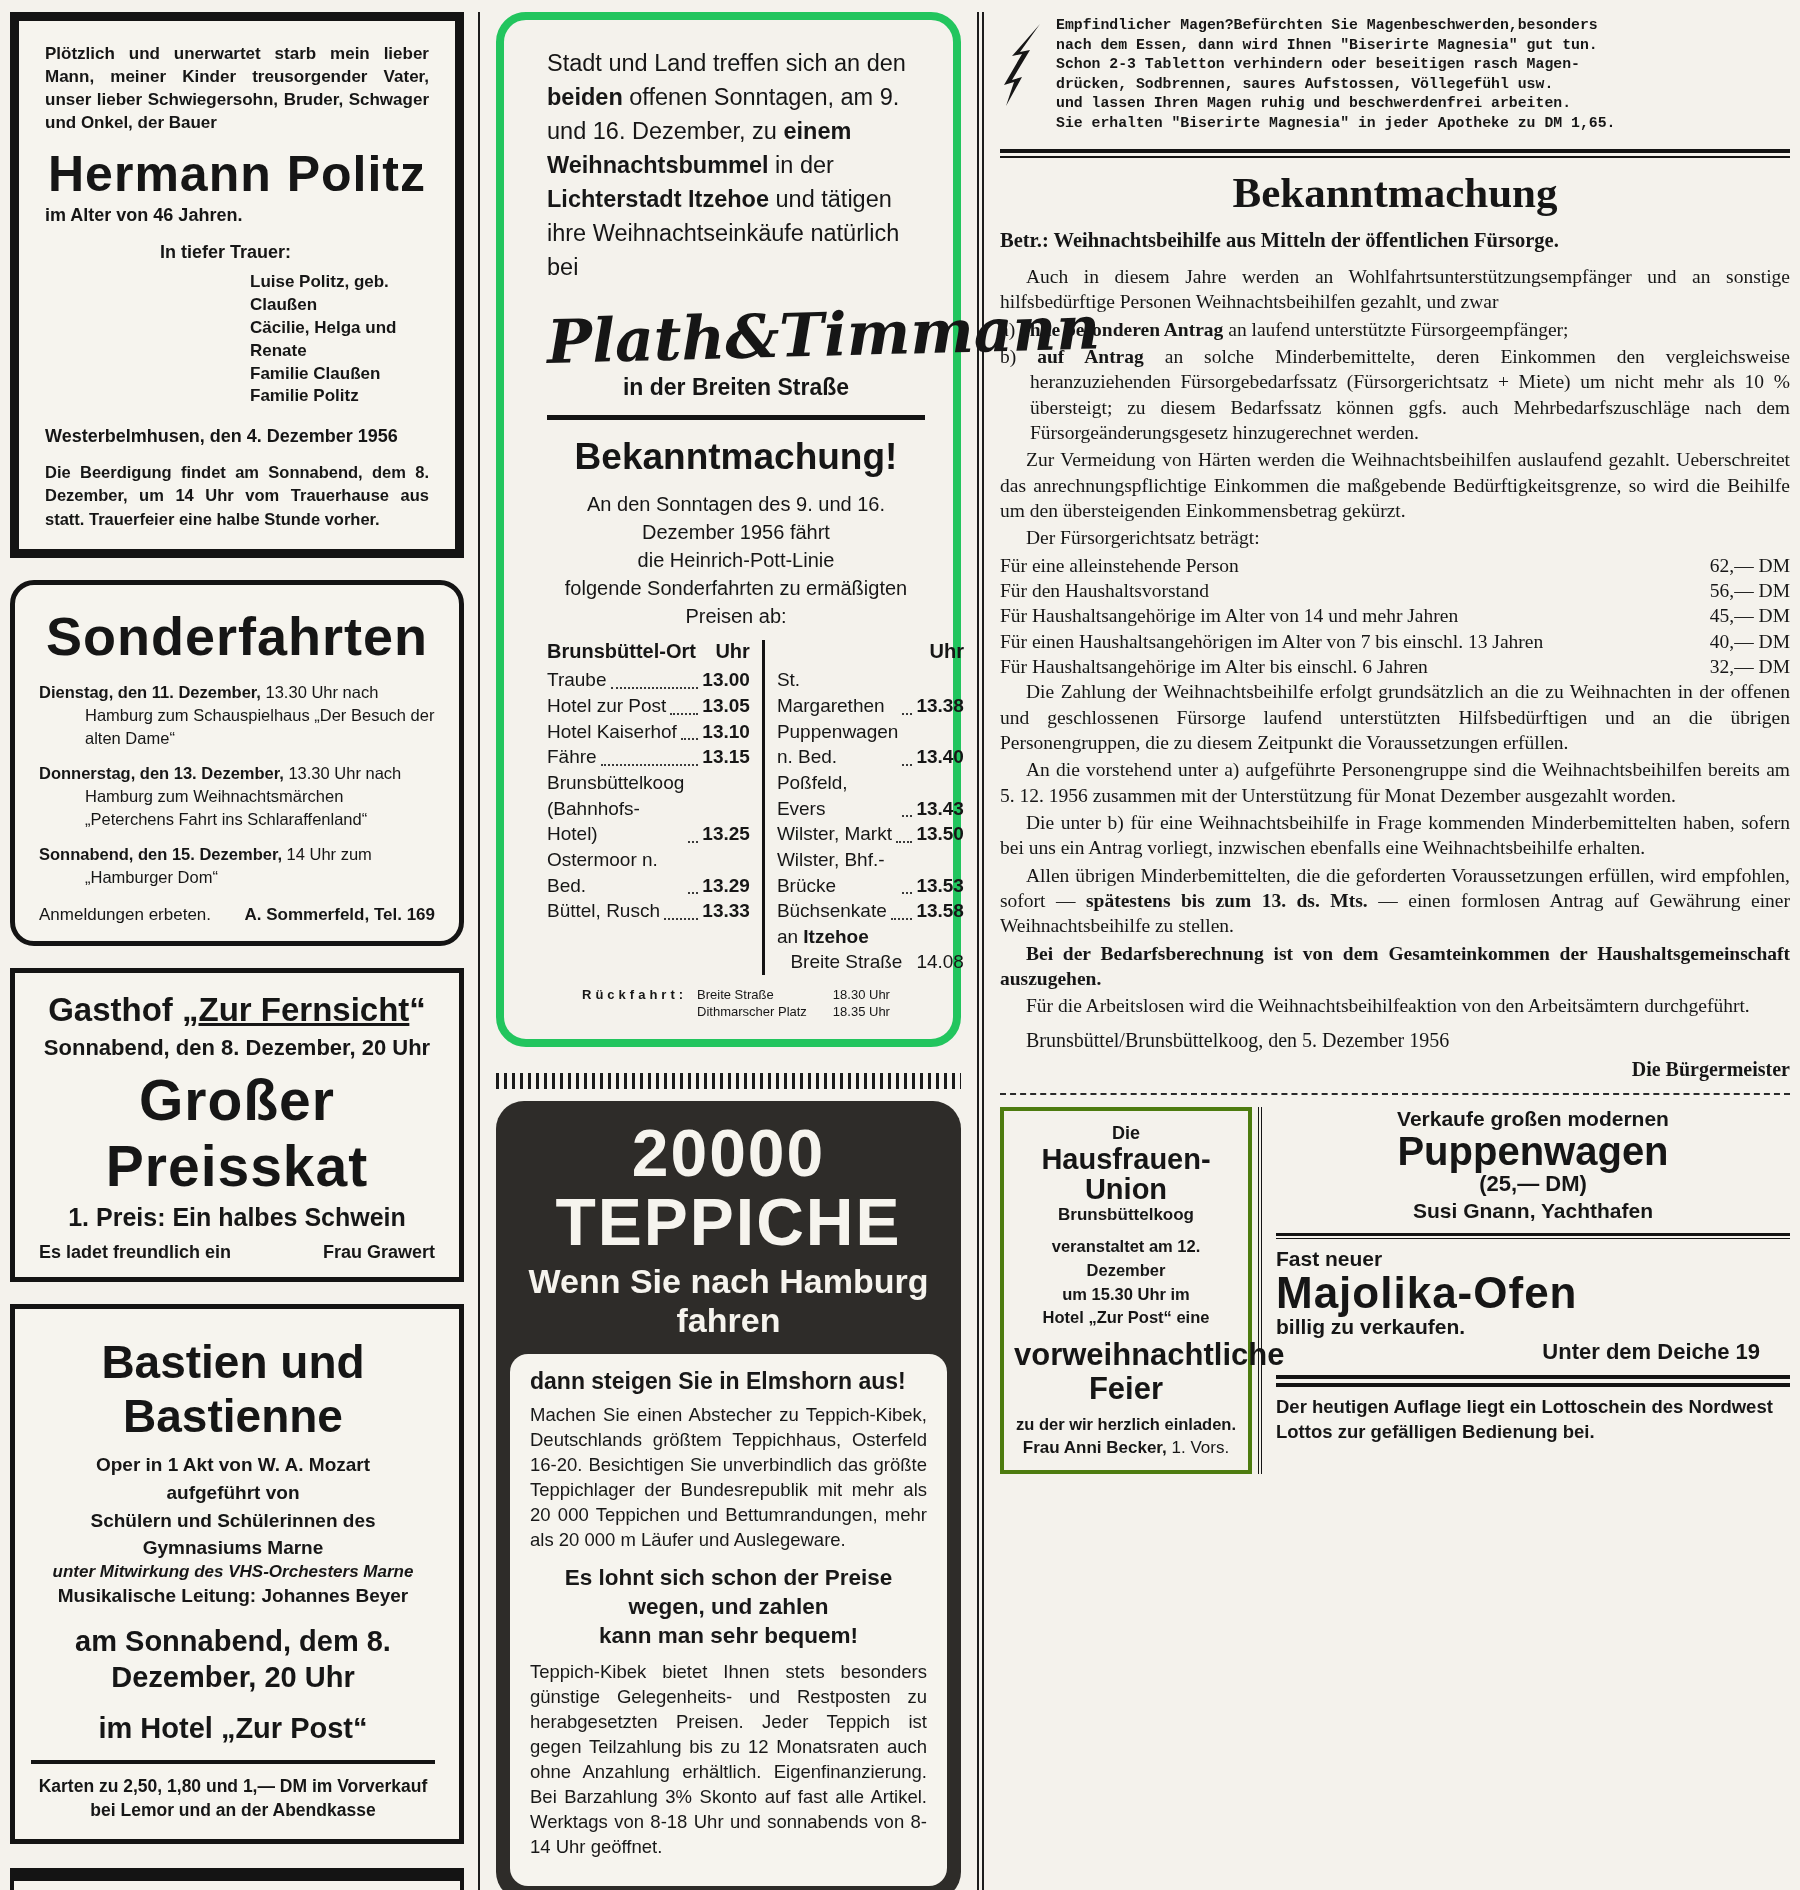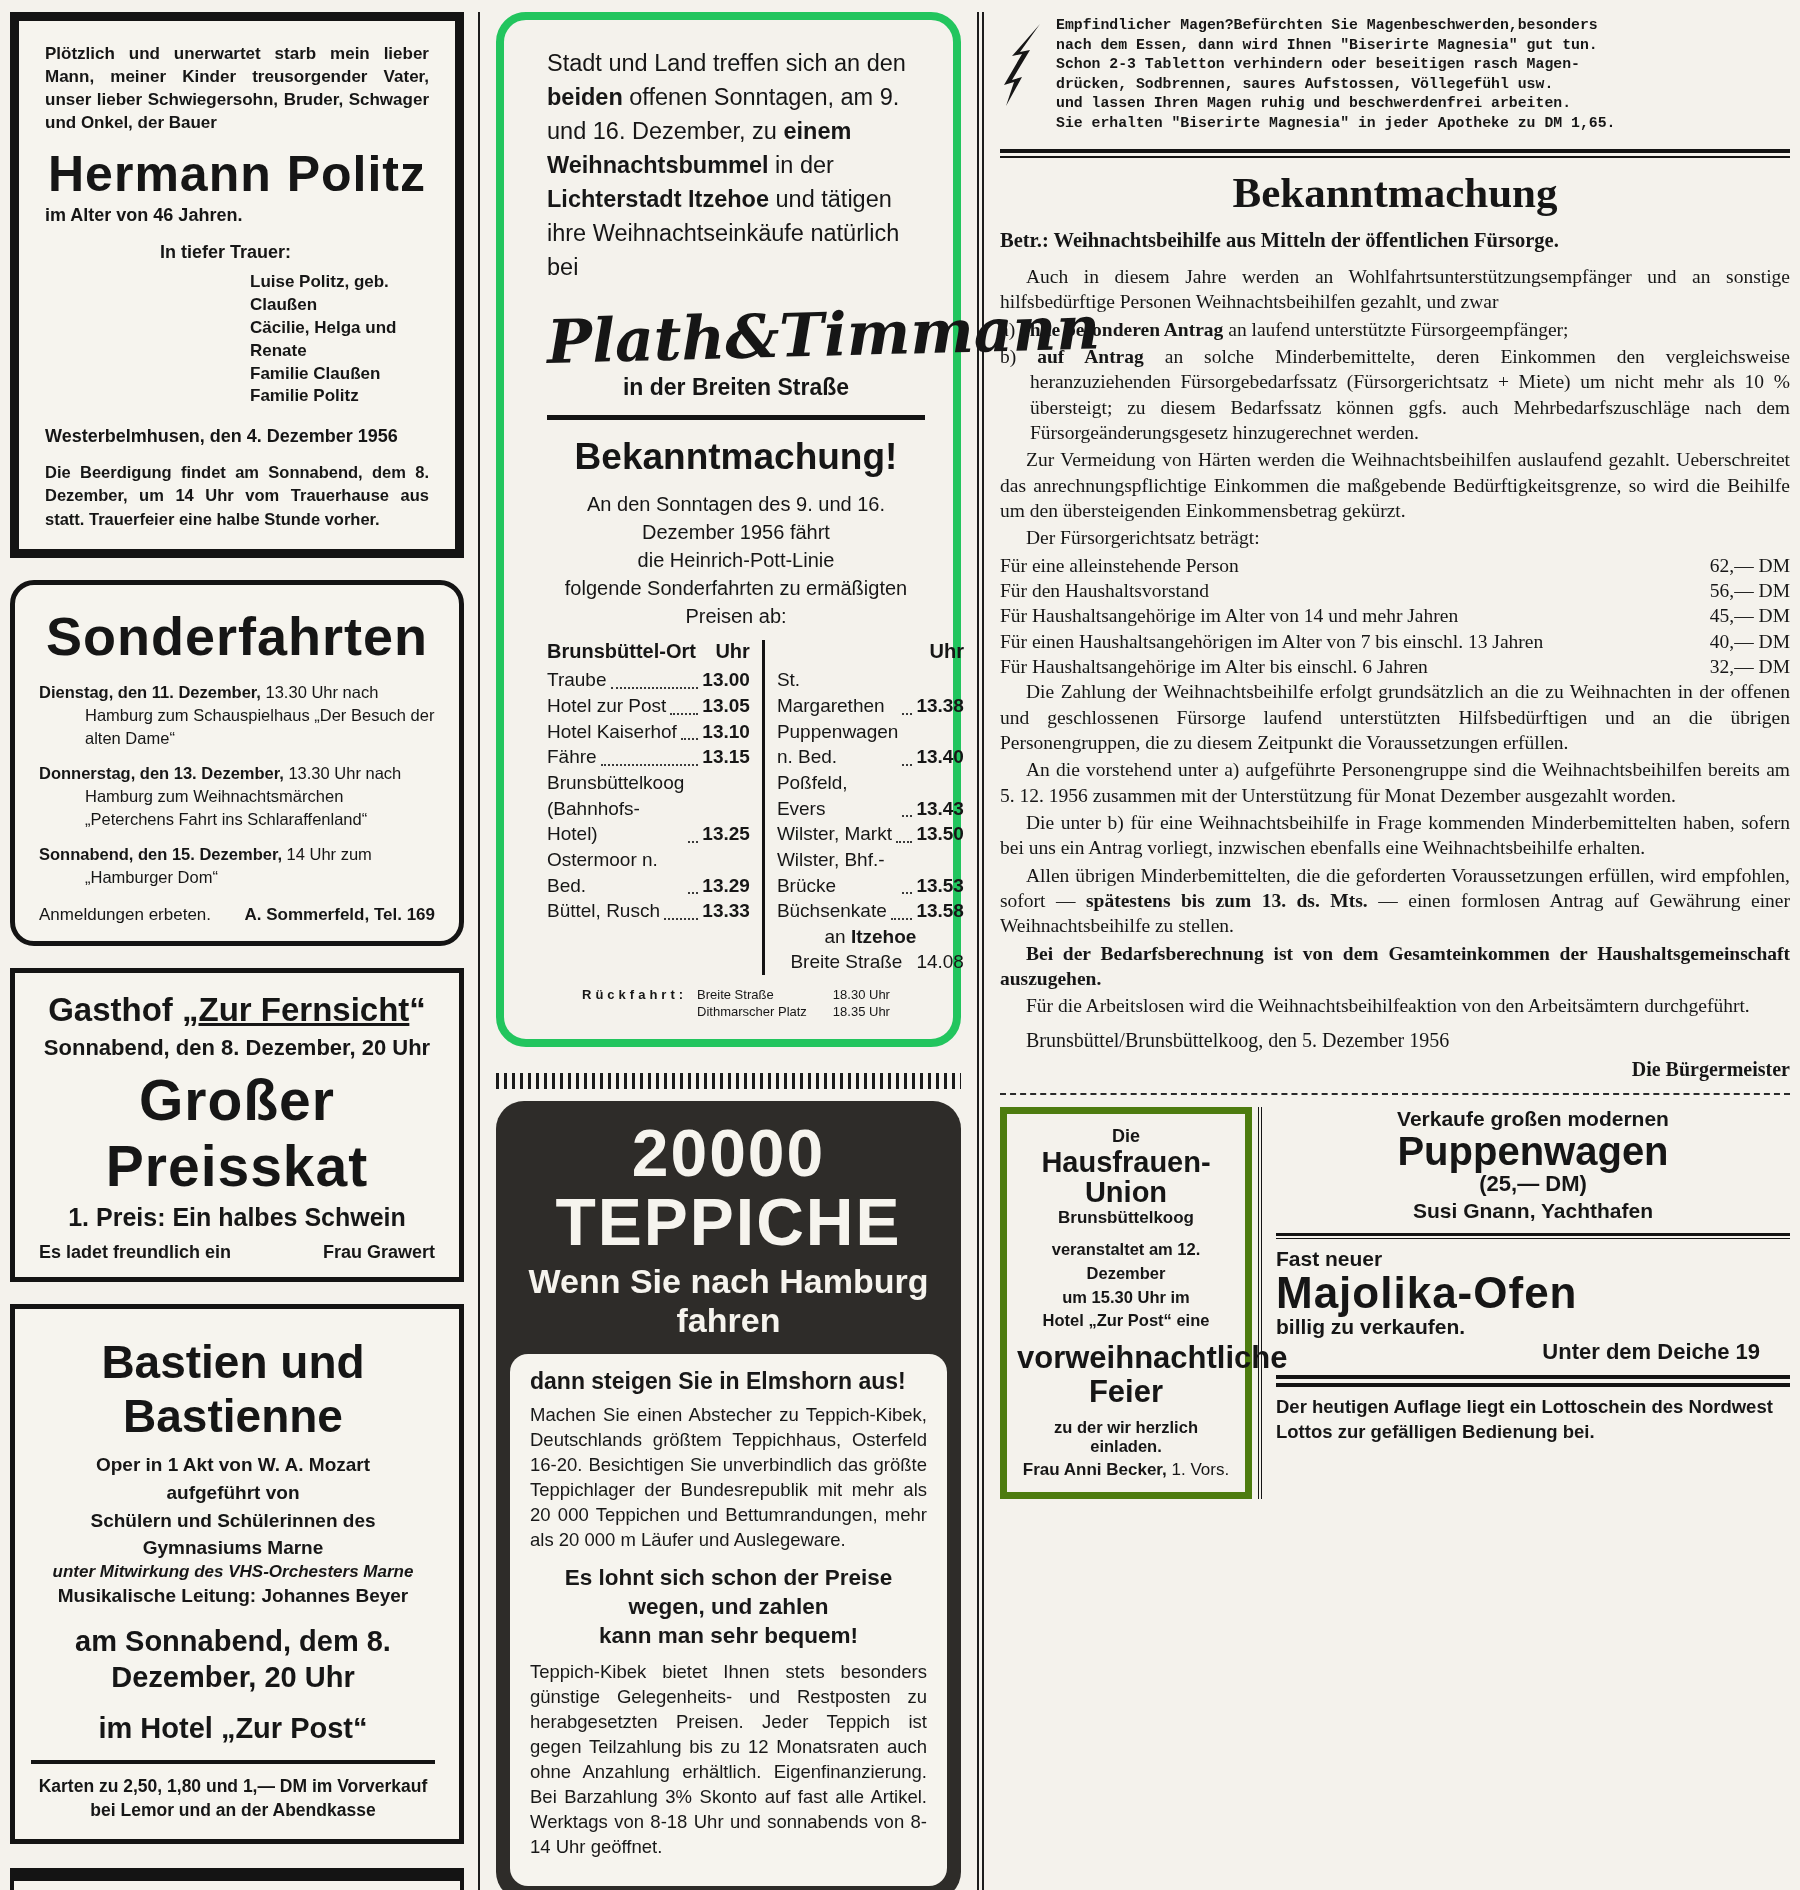--- a/index.html
+++ b/index.html
@@ -60,21 +60,21 @@
   .plath .bl{font-size:20px;line-height:1.4;text-align:center;}
   .tt{display:flex;margin-top:10px;font-size:19px;}
   .tt-col{flex:1;}
   .tt-col.first{padding-right:12px;border-right:3px solid #141414;}
   .tt-col.second{padding-left:12px;}
   .tt-head{display:flex;justify-content:space-between;font-weight:800;font-size:20px;margin-bottom:4px;}
   .tt-row{display:flex;align-items:flex-end;line-height:1.35;}
   .tt-row .nm{white-space:normal;}
   .tt-row .fill{flex:1;border-bottom:2px dotted #3a3a3a;margin:0 4px 4px 4px;min-width:10px;}
   .tt-row .tm{font-weight:600;}
-  .tt-arr{line-height:1.35;text-align:center;}
+  .tt-arr{line-height:1.35;}
   .tt-arr .bd{font-weight:800;}
   .tt-arr2{display:flex;justify-content:flex-end;gap:14px;}
   .rueck{margin-top:12px;font-size:13px;display:flex;justify-content:center;gap:10px;}
   .rueck .lbl{font-weight:800;letter-spacing:4px;}
   .rueck .grid{display:grid;grid-template-columns:auto auto;column-gap:26px;row-gap:2px;}
   .hatch{height:16px;background:repeating-linear-gradient(90deg,#1a1a1a 0 3px,transparent 3px 8px);margin:12px 0;}
   .teppich{background:#2e2c29;border-radius:28px;padding:18px 14px 14px 14px;color:#f6f4ee;}
   .teppich .h1{font-size:66px;font-weight:800;text-align:center;letter-spacing:2px;line-height:1.05;}
   .teppich .h2{font-size:34px;font-weight:800;text-align:center;margin:4px 0 14px 0;}
   .tep-panel{background:#f6f4ee;color:#181818;border-radius:18px;padding:14px 20px 16px 20px;}
@@ -92,21 +92,21 @@
   .bek p{font-size:19.5px;line-height:1.30;margin:0 0 2px 0;}
   .bek .ind{text-indent:26px;}
   .bek .item{padding-left:30px;text-indent:-30px;}
   .rate{display:flex;align-items:flex-end;font-size:19.5px;line-height:1.3;}
   .rate .rt{flex:1;padding-right:10px;}
   .rate .rv{white-space:nowrap;}
   .bek .sig-date{margin-top:10px;padding-left:26px;font-size:20px;}
   .bek .sig{font-weight:700;text-align:right;font-size:20px;margin-top:6px;}
   .rule-dash{border:none;border-top:2px dashed #2a2a2a;margin:12px 0;}
   .classifieds{display:grid;grid-template-columns:252px 10px 1fr;margin-top:6px;}
-  .hf{border:7px solid #4d7c0f;padding:12px 10px;text-align:center;}
+  .hf{border:4px solid #4d7c0f;padding:12px 10px;text-align:center;}
   .hf .s1{font-size:18px;font-weight:700;}
   .hf .t{font-size:29px;font-weight:800;line-height:1.05;}
   .hf .s2{font-size:17px;font-weight:600;}
   .hf .s3{font-size:16.5px;font-weight:600;margin-top:10px;line-height:1.45;}
   .hf .s3 .bd{font-weight:800;}
   .hf .big{font-size:31px;font-weight:800;line-height:1.1;margin:8px 0;}
   .hf .inv{font-size:16.5px;font-weight:600;margin-top:8px;}
   .hf .sg{font-size:17px;margin-top:4px;}
   .hf .sg .bd{font-weight:800;}
   .vdiv{border-left:4px double #141414;margin-left:6px;}

